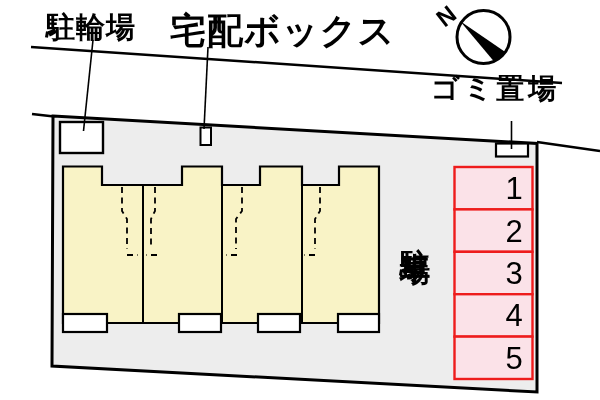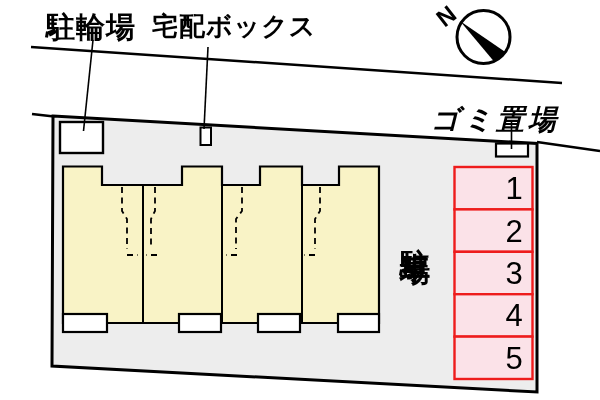--- a/index.html
+++ b/index.html
@@ -8,23 +8,23 @@
     font-family:"Liberation Sans","DejaVu Sans",sans-serif;
     overflow:hidden;
   }
   #stage{position:absolute;left:0;top:0;width:600px;height:400px;}
   svg{position:absolute;left:0;top:0;}
   .lbl{
     position:absolute;color:var(--text,#000);font-weight:bold;
     white-space:nowrap;line-height:1;z-index:5;
   }
   .lbl-bicycle{left:46px;top:13px;font-size:29px;letter-spacing:1px;}
-  .lbl-delivery{left:152px;top:13px;font-size:26px;letter-spacing:1px;}
+  .lbl-delivery{left:170px;top:13px;font-size:36px;letter-spacing:1px;}
   .lbl-road{left:289px;top:85px;font-size:29px;letter-spacing:2px;}
-  .lbl-garbage{left:431px;top:106px;font-size:28px;letter-spacing:4px;font-style:italic;}
+  .lbl-garbage{left:431px;top:75px;font-size:28px;letter-spacing:4px;}
   .lbl-parkinglot{
     left:400px;top:224px;font-size:30px;letter-spacing:4px;
     writing-mode:vertical-rl;text-orientation:upright;
   }
   .stroke{stroke:var(--line,#000);fill:none;}
   .site{fill:var(--site-fill,#ededed);stroke:var(--line,#000);}
   .building{fill:var(--building-fill,#f9f3c6);stroke:var(--line,#000);}
   .whitebox{fill:var(--box-fill,#fff);stroke:var(--line,#000);}
   .stairs{fill:none;stroke:var(--line,#000);stroke-width:1.8;stroke-dasharray:6 4.5;}
   .pcell{fill:var(--parking-space-fill,#fbe2e8);stroke:var(--parking-space-border,#ee1c1c);stroke-width:2.4;}

